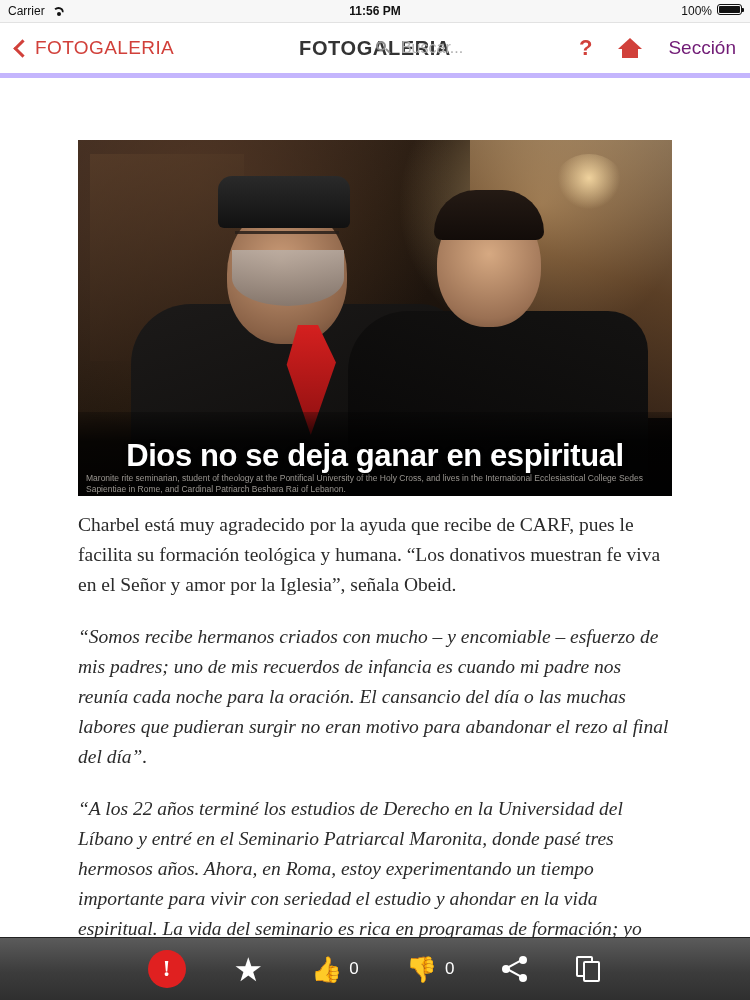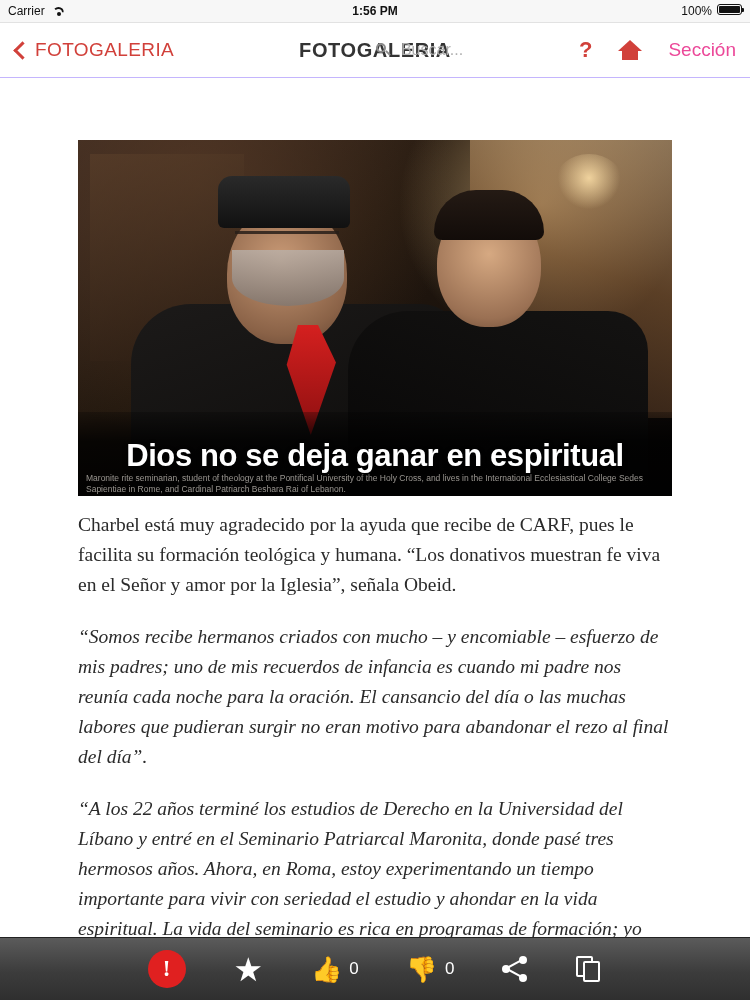--- a/index.html
+++ b/index.html
@@ -93,21 +93,21 @@
     height: 100%;
     width: 100%;
     background: #111;
     border-radius: 1px;
   }
 
   
   .nav-bar {
     height: 55px;
     background: #ffffff;
-    border-bottom: 1px solid #c4b5fd;
+    border-bottom: 5px solid #c4b5fd;
     display: flex;
     align-items: center;
     padding: 0 14px;
     position: relative;
     box-sizing: border-box;
   }
   .nav-back {
     display: flex;
     align-items: center;
     gap: 6px;
@@ -205,21 +205,21 @@
     border-bottom: 11px solid #d1403a;
   }
   .home-icon::after {
     content: "";
     position: absolute;
     left: 4px; top: 11px;
     width: 16px; height: 10px;
     background: #d1403a;
   }
   .section-link {
-    color: #ec4899;
+    color: #701a75;
     font-size: 19px;
     cursor: pointer;
   }
 
   
   .content {
     position: absolute;
     top: 78px;
     bottom: 62px;
     left: 0; right: 0;
@@ -454,21 +454,21 @@
   }
 </style>
 </head>
 <body>
 
 <div class="status-bar">
   <div class="status-left">
     <span>Carrier</span>
     <span class="wifi-icon"></span>
   </div>
-  <div class="status-center">1:56 PM</div>
+  <div class="status-center">11:56 PM</div>
   <div class="status-right">
     <span>100%</span>
     <span class="battery">
         <i></i>
       </span>
   </div>
 </div>
 
 <div class="nav-bar">
   <div class="nav-back">

